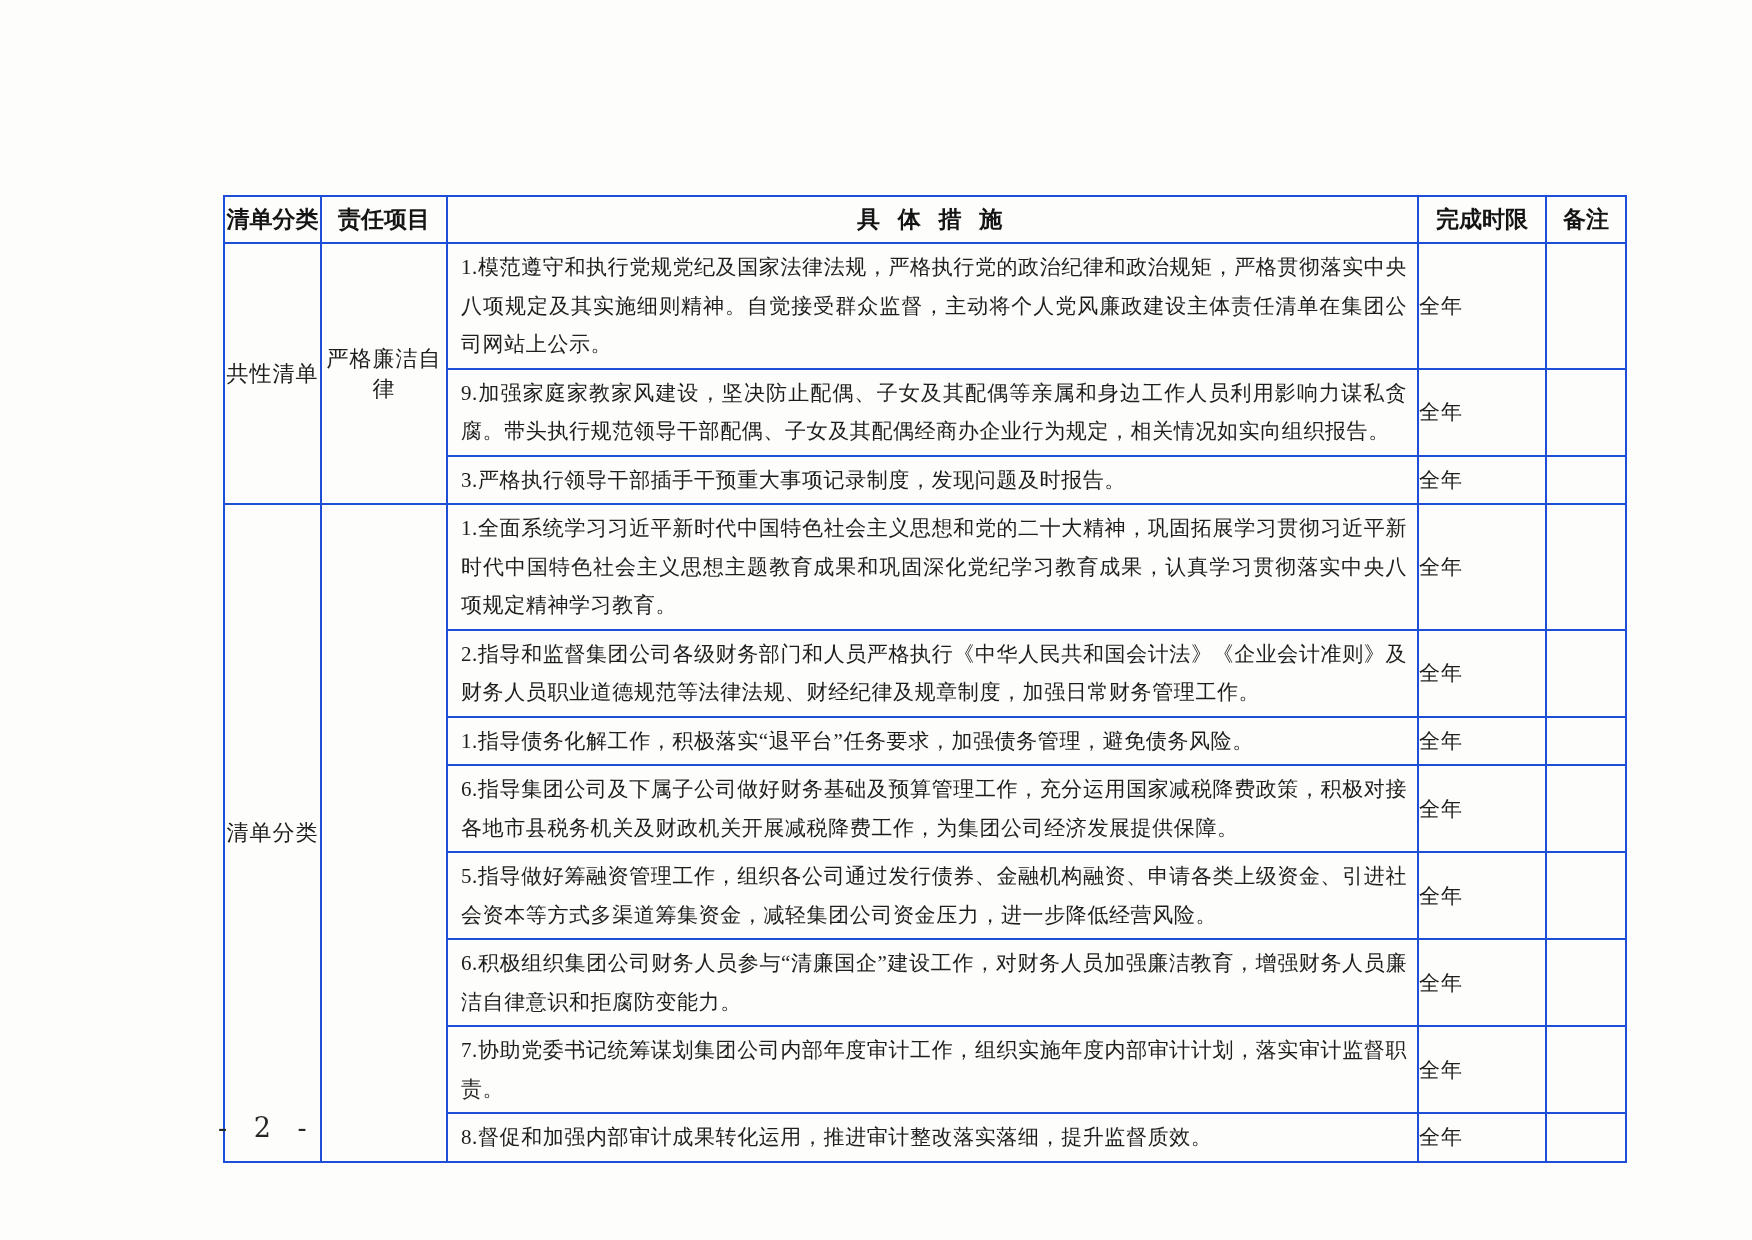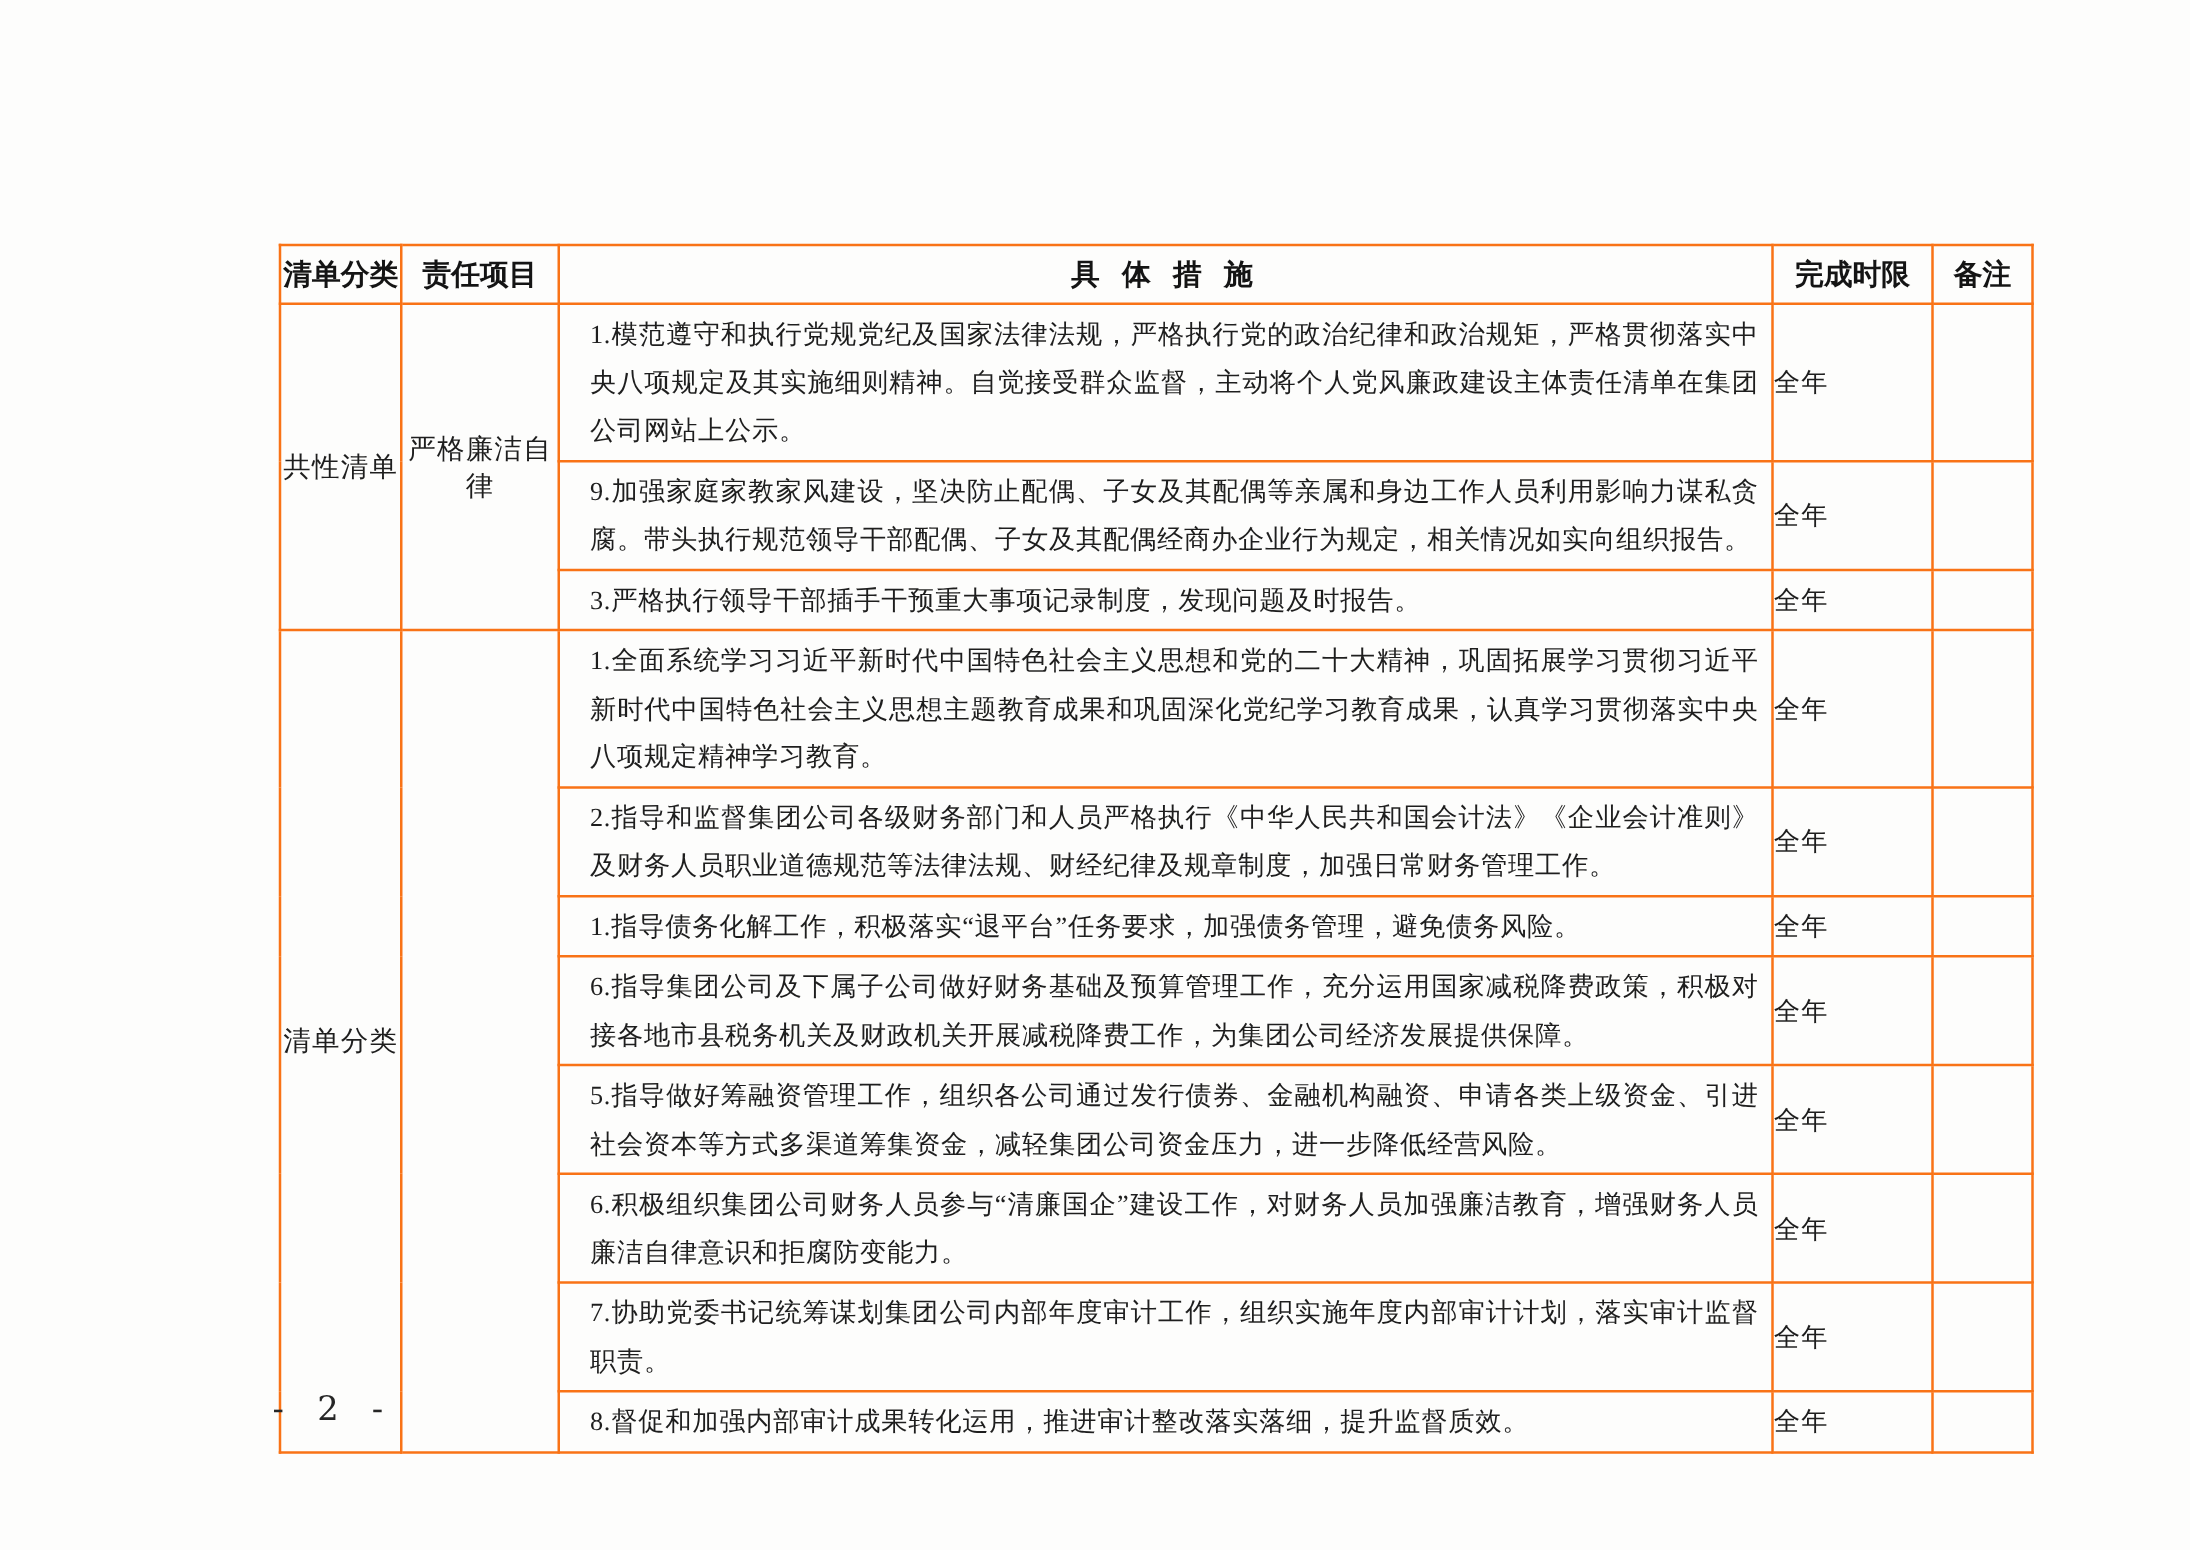--- a/index.html
+++ b/index.html
@@ -22,21 +22,21 @@
   table.doc-table {
     position: absolute;
     left: 223px;
     top: 195px;
     width: 1402px;
     border-collapse: collapse;
     table-layout: fixed;
   }
   .doc-table th,
   .doc-table td {
-    border: 2px solid #f97316;
+    border: 2px solid #1d4ed8;
     padding: 0;
     vertical-align: middle;
     overflow: hidden;
   }
   .doc-table th {
     font-size: 23px;
     font-weight: bold;
     text-align: center;
     color: #141414;
   }
@@ -51,21 +51,21 @@
   td.cell-project {
     text-align: center;
     font-size: 22px;
     letter-spacing: 1px;
   }
   td.cell-measure {
     font-size: 21px;
     line-height: 38.5px;
     text-align: justify;
     text-justify: inter-ideograph;
-    padding: 4px 10px 4px 24px;
+    padding: 4px 10px 4px 13px;
     letter-spacing: 0.6px;
     font-family: Liberation Serif, serif;
   }
   td.cell-deadline {
     text-align: left;
     font-size: 21px;
     letter-spacing: 1px;
   }
   td.cell-remark {
     text-align: center;

